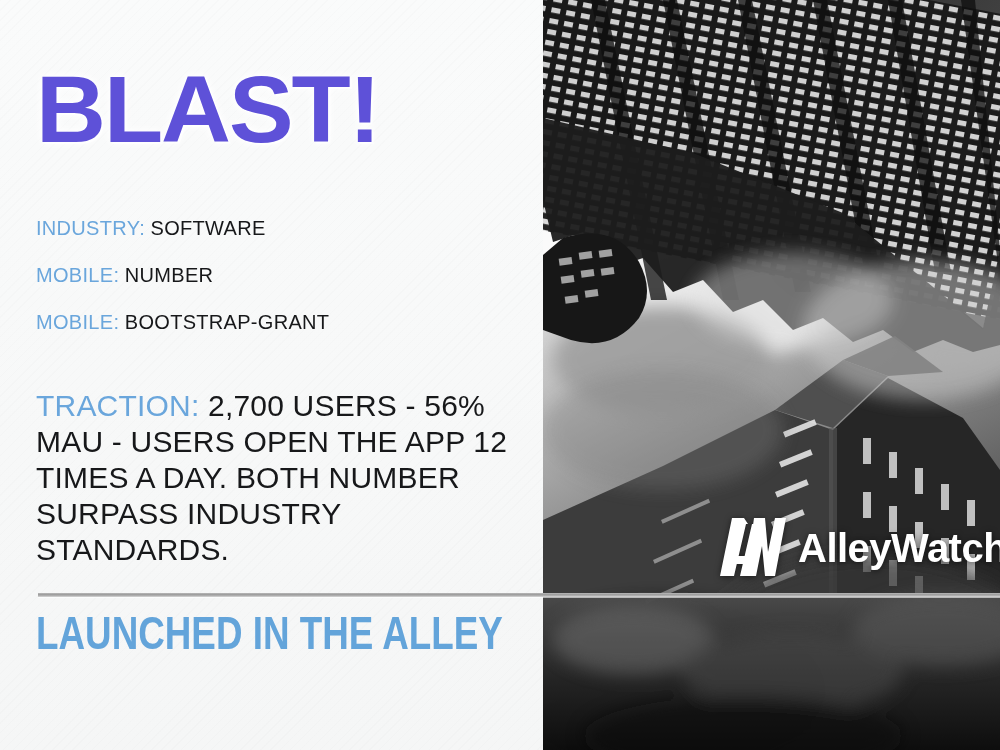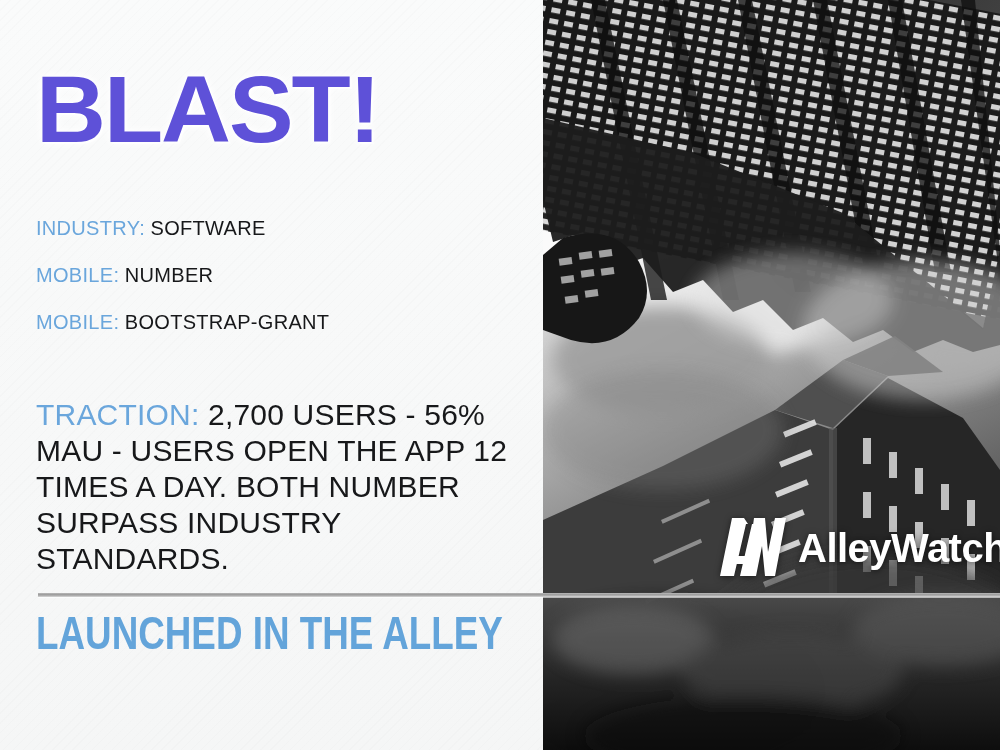--- a/index.html
+++ b/index.html
@@ -59,21 +59,21 @@
     color:#6aa6dc;
     letter-spacing:0.3px;
   }
   .fact-value{
     color:#17181a;
     letter-spacing:0.3px;
   }
 
   
   #traction-block{
-    position:absolute;left:36px;top:397px;width:478px;
+    position:absolute;left:36px;top:388px;width:478px;
     font-size:30px;line-height:36px;
     letter-spacing:0.2px;
   }
   #traction-label{color:#6aa6dc;}
   #traction-value{color:#17181a;}
 
   
   #divider{
     position:absolute;left:38px;top:593px;width:962px;height:4px;
     background:linear-gradient(180deg,#b8b8b8 0%, #9a9a9a 45%, #d8d8d8 100%);

